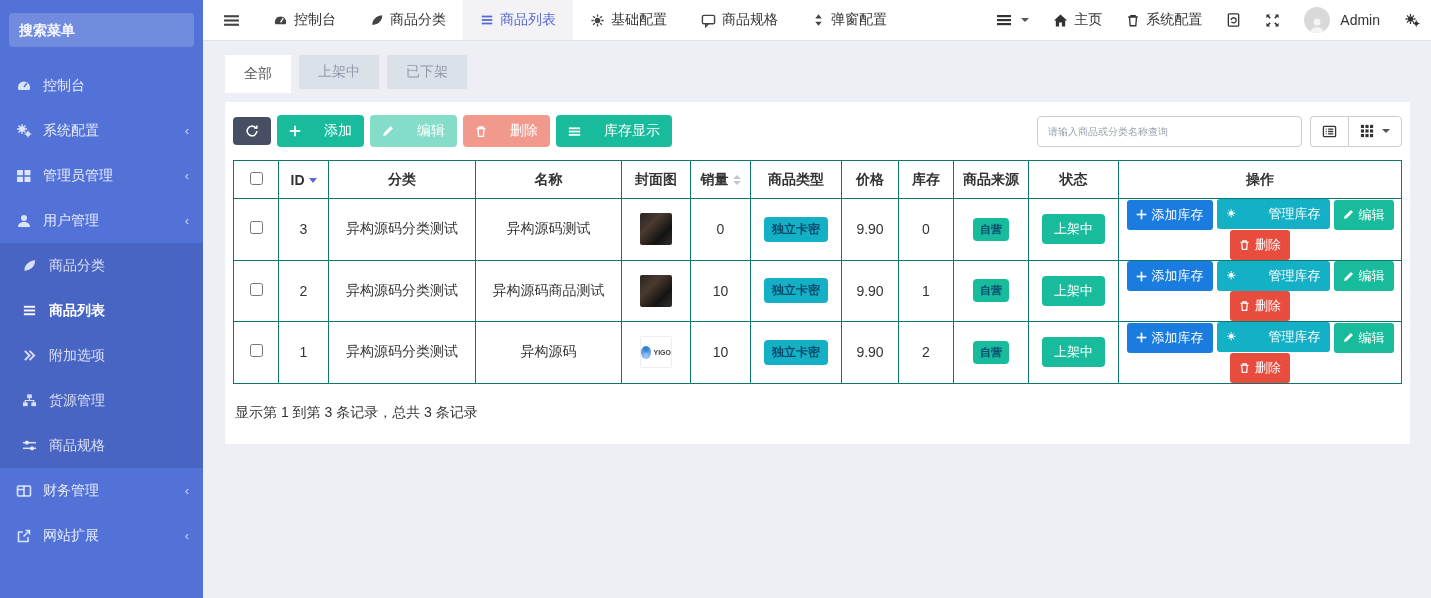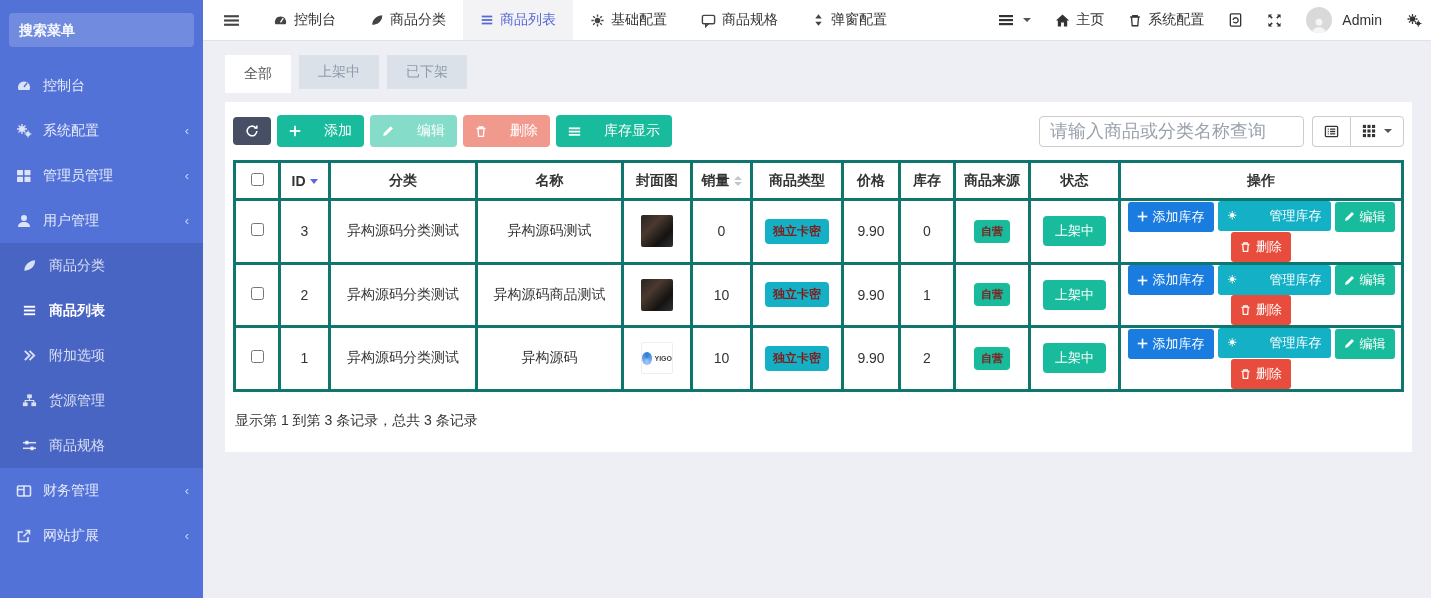--- a/index.html
+++ b/index.html
@@ -46,38 +46,38 @@
 
   .toolbar { display:flex; align-items:center; }
   .btn { border:none; border-radius:4px; color:#fff; font-size:14px; padding:7px 12px; margin-right:6px; cursor:pointer;
     display:inline-flex; align-items:center; gap:23px; font-family:inherit; }
   .btn .ic { color:#fff; }
   .btn-dark { background:#464f63; }
   .btn-success { background:#18bc9c; }
   .btn-success.disabled { background:#84dcc9; cursor:default; }
   .btn-danger-soft { background:#f2998e; cursor:default; }
   .toolbar-right { margin-left:auto; display:flex; align-items:center; }
-  .tbl-search { width:265px; height:31px; border:1px solid #ccc; border-radius:4px; padding:0 10px; font-size:18px; outline:none; font-family:inherit; color:#333; }
+  .tbl-search { width:265px; height:31px; border:1px solid #ccc; border-radius:4px; padding:0 10px; font-size:10px; outline:none; font-family:inherit; color:#333; }
   .tbl-search::placeholder { color:#9aa2ad; }
   .view-group { display:flex; margin-left:8px; }
   .vbtn { height:31px; padding:0 11px; background:#fff; border:1px solid #ccc; display:flex; align-items:center; gap:5px; cursor:pointer; color:#333; }
   .vbtn:first-child { border-radius:4px 0 0 4px; border-right:none; }
   .vbtn:last-child { border-radius:0 4px 4px 0; }
 
   table { border-collapse:collapse; width:1168px; margin-top:13px; table-layout:fixed; }
-  th, td { border:3px solid #0f766e; text-align:center; vertical-align:middle; font-size:14px; }
+  th, td { border:1px solid #0f766e; text-align:center; vertical-align:middle; font-size:14px; }
   th { height:38px; font-weight:bold; color:#333; }
   td { height:43px; color:#333; }
   .sort-caret-down { display:inline-block; width:0; height:0; border-left:4px solid transparent; border-right:4px solid transparent; border-top:5px solid #5b68d8; margin-left:4px; vertical-align:middle; }
   .sort-both { display:inline-flex; flex-direction:column; margin-left:4px; vertical-align:middle; gap:2px; }
   .sort-both i { width:0; height:0; border-left:4px solid transparent; border-right:4px solid transparent; }
   .sort-both .up { border-bottom:4px solid #c2c7cf; }
   .sort-both .down { border-top:4px solid #c2c7cf; }
 
-  .badge { display:inline-block; color:#7f1d1d; border-radius:4px; font-size:12px; font-weight:bold; padding:4px 8px; }
+  .badge { display:inline-block; color:#0c4a6e; border-radius:4px; font-size:12px; font-weight:bold; padding:4px 8px; }
   .badge-info { background:#14b0c6; }
   .badge-success { background:#18bc9c; font-size:11px; padding:4px 7px; }
   .status-btn { background:#18bc9c; color:#fff; border:none; border-radius:4px; font-size:13px; padding:6px 12px; cursor:pointer; font-family:inherit; }
 
   .abtn { border:none; border-radius:3px; color:#fff; font-size:13px; padding:6px 9px; margin:0 2px; cursor:pointer;
     display:inline-flex; align-items:center; gap:5px; font-family:inherit; }
   .abtn .ic { color:#fff; }
   .abtn-primary { background:#1b7ce0; }
   .abtn-info { background:#14b0c6;gap:31px; }
   .abtn-success { background:#18bc9c; }

